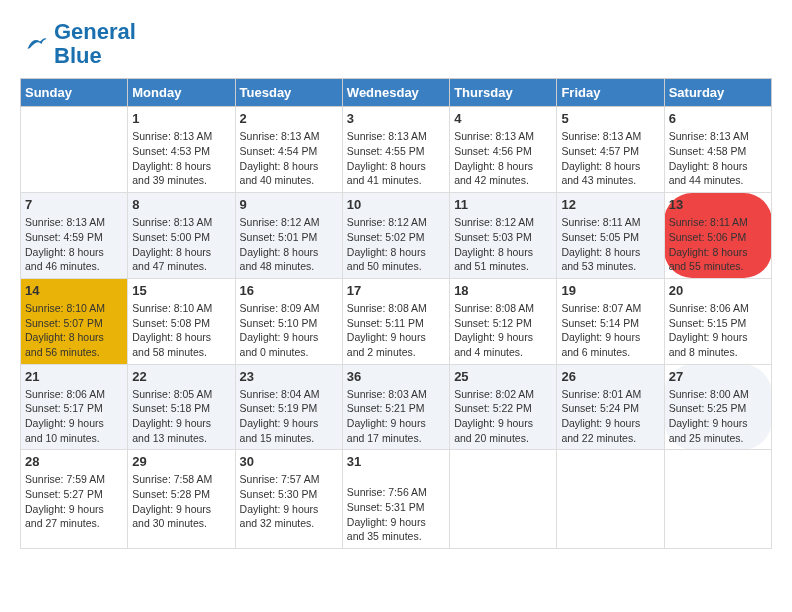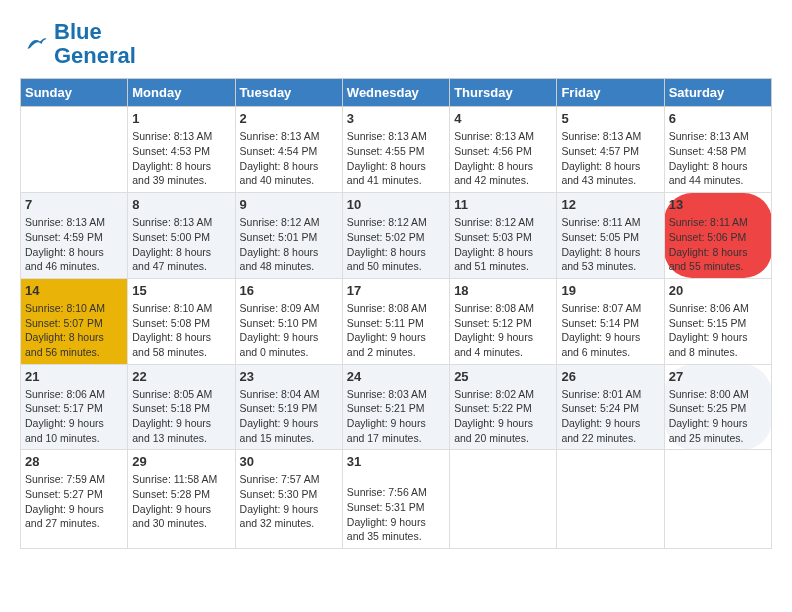--- a/index.html
+++ b/index.html
@@ -86,22 +86,22 @@
   </style>
 </head>
 <body>
 
 <div class="header-section">
   <div class="logo-wrapper">
     <svg class="logo-bird" viewBox="0 0 50 40">
       <path d="M10 30 Q20 5 35 15 Q45 5 48 10 Q40 12 38 20 Q30 10 15 28 Z" fill="#1a6faf"></path>
     </svg>
     <div class="logo-text">
+      <div><span class="blue">General</span></div>
       <div><span class="blue">Blue</span></div>
-      <div><span class="blue">General</span></div>
     </div>
   </div>
   <div class="title-section">
     <div class="main-title"></div>
     <div class="sub-title"></div>
   </div>
 </div>
 
 <table class="calendar">
   <thead>
@@ -279,21 +279,21 @@
 and 13 minutes.</div>
         </td>
         <td style="background-color: rgb(240, 244, 248);">
           <span class="day-number">23</span>
           <div class="day-info" style="white-space: pre-line;">Sunrise: 8:04 AM
 Sunset: 5:19 PM
 Daylight: 9 hours
 and 15 minutes.</div>
         </td>
         <td style="background-color: rgb(240, 244, 248);">
-          <span class="day-number">24</span>
+          <span class="day-number">36</span>
           <div class="day-info" style="white-space: pre-line;">Sunrise: 8:03 AM
 Sunset: 5:21 PM
 Daylight: 9 hours
 and 17 minutes.</div>
         </td>
         <td style="background-color: rgb(240, 244, 248);">
           <span class="day-number">25</span>
           <div class="day-info" style="white-space: pre-line;">Sunrise: 8:02 AM
 Sunset: 5:22 PM
 Daylight: 9 hours
@@ -317,21 +317,21 @@
       <tr>
         <td style="background-color: rgb(255, 255, 255);">
           <span class="day-number">28</span>
           <div class="day-info" style="white-space: pre-line;">Sunrise: 7:59 AM
 Sunset: 5:27 PM
 Daylight: 9 hours
 and 27 minutes.</div>
         </td>
         <td style="background-color: rgb(255, 255, 255);">
           <span class="day-number">29</span>
-          <div class="day-info" style="white-space: pre-line;">Sunrise: 11:58 AM
+          <div class="day-info" style="white-space: pre-line;">Sunrise: 7:58 AM
 Sunset: 5:28 PM
 Daylight: 9 hours
 and 30 minutes.</div>
         </td>
         <td style="background-color: rgb(255, 255, 255);">
           <span class="day-number">30</span>
           <div class="day-info" style="white-space: pre-line;">Sunrise: 7:57 AM
 Sunset: 5:30 PM
 Daylight: 9 hours
 and 32 minutes.</div>

